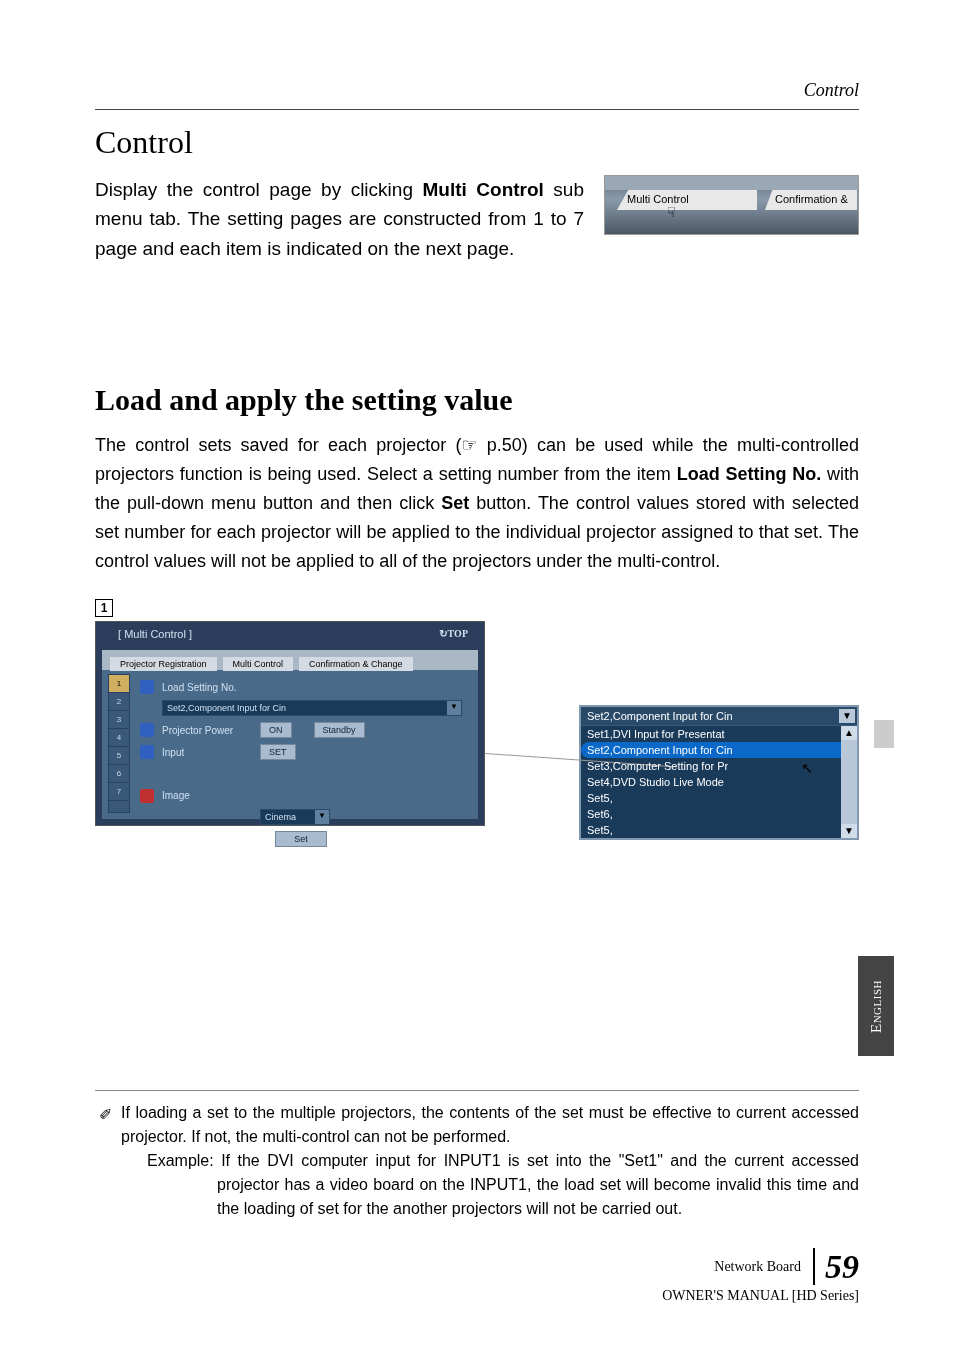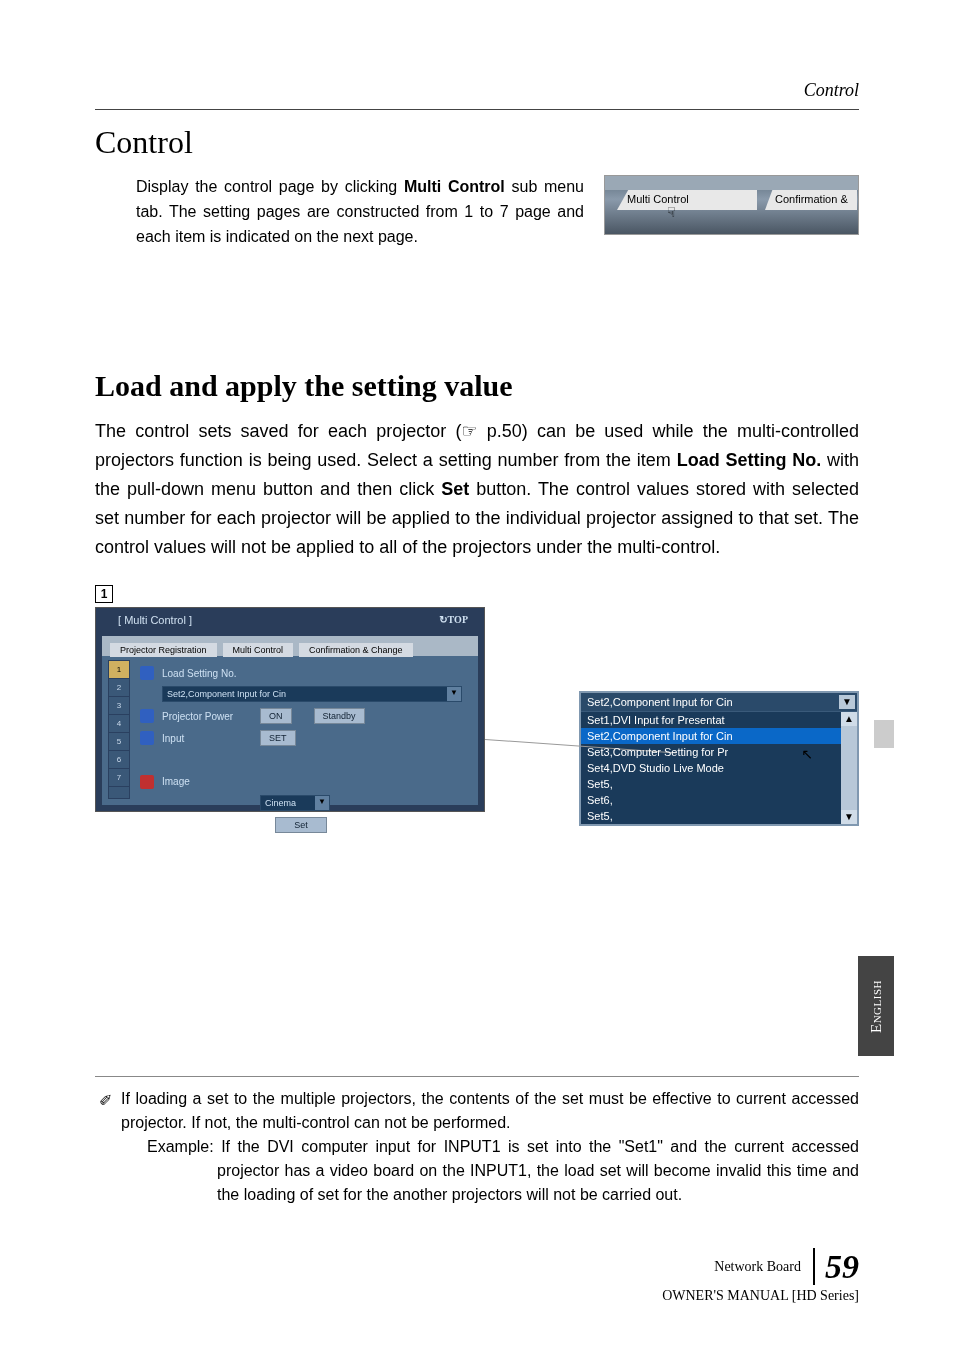--- a/index.html
+++ b/index.html
@@ -2,21 +2,21 @@
 <html><head>
 <meta charset="utf-8">
 <style>
   * { box-sizing: border-box; margin: 0; padding: 0; }
   body { font-family: Georgia, 'Times New Roman', serif; background: #fff; width: 954px; height: 1352px; position: relative; color: #000; }
   .page { padding: 80px 95px 60px 95px; position: relative; height: 100%; }
   .header-right { text-align: right; font-style: italic; font-size: 18px; margin-bottom: 8px; }
   .hr-top { border: none; border-top: 1px solid #444; margin-bottom: 14px; }
   .h1 { font-size: 32px; font-weight: normal; font-family: Georgia, serif; margin-bottom: 14px; }
   .intro-row { display: flex; gap: 20px; align-items: flex-start; margin-bottom: 120px; }
-  .intro-text { flex: 1; font-family: Arial, Helvetica, sans-serif; font-size: 16px; line-height: 1.55; text-align: justify; margin-left: 41px; }
+  .intro-text { flex: 1; font-family: Arial, Helvetica, sans-serif; font-size: 19px; line-height: 1.55; text-align: justify; }
   .intro-text .bold { font-weight: 600; }
   .tab-image { width: 255px; height: 60px; background: linear-gradient(#5a6b7a, #8a9aab 40%, #4a5663); position: relative; border: 1px solid #999; }
   .tab-image::before { content: ""; position: absolute; top: 0; left: 0; right: 0; height: 14px; background: #9aa8b5; }
   .tab1, .tab2 { position: absolute; top: 14px; background: #e8e8e8; font-family: Arial, sans-serif; font-size: 11px; padding: 3px 6px 3px 10px; height: 20px; }
   .tab1 { left: 12px; width: 140px; clip-path: polygon(8% 0, 100% 0, 100% 100%, 0 100%); }
   .tab2 { left: 160px; width: 92px; clip-path: polygon(8% 0, 100% 0, 100% 100%, 0 100%); }
   .cursor-icon { position: absolute; top: 28px; left: 62px; font-size: 14px; }
   .h2 { font-size: 30px; font-weight: bold; font-family: Georgia, serif; margin-bottom: 14px; }
   .body-text { font-family: Arial, Helvetica, sans-serif; font-size: 18px; line-height: 1.6; text-align: justify; margin-bottom: 30px; }
   .body-text .bold { font-weight: 600; }
@@ -38,21 +38,21 @@
   .field-icon.red { background: #c03030; }
   .field-label { color: #cde0f2; font-size: 10px; width: 90px; }
   .field-val { background: #1a3a5a; color: #cde0f2; font-size: 9px; padding: 2px 4px; flex: 1; border: 1px solid #2a4a6a; position: relative; }
   .field-val .dd { position: absolute; right: 0; top: 0; bottom: 0; width: 14px; background: #6080a0; text-align: center; color: #000; font-size: 8px; line-height: 12px; }
   .btn-row { display: flex; gap: 22px; text-align: center; }
   .btn { background: #a8bbd0; color: #123; font-size: 9px; padding: 2px 8px; border: 1px solid #789; }
   .shot-right { width: 280px; margin-top: 100px; background: #1a3a5a; border: 2px solid #8098b0; font-family: Arial, sans-serif; font-size: 11px; }
   .dd-top { background: #2a4a6a; color: #fff; padding: 3px 6px; border-bottom: 1px solid #3a5a7a; position: relative; }
   .dd-top .arrow { position: absolute; right: 2px; top: 2px; width: 16px; height: 14px; background: #b8c8d8; color: #000; text-align: center; font-size: 10px; line-height: 14px; }
   .dd-list { position: relative; }
-  .dd-item { color: #fff; padding: 2px 6px; font-size: 11px; }
+  .dd-item { color: #fff; padding: 2px 6px; font-size: 11px; border-radius: 8px; }
   .dd-item.sel { background: #0a68c8; }
   .dd-scroll { position: absolute; right: 0; top: 0; bottom: 0; width: 16px; background: #b8c8d8; }
   .dd-scroll .arrow { width: 16px; height: 14px; background: #d0dce8; text-align: center; font-size: 10px; line-height: 14px; color: #000; }
   .dd-cursor { position: absolute; right: 44px; top: 34px; font-size: 14px; color: #000; }
   .connector { position: absolute; top: 148px; left: 390px; width: 192px; height: 1px; background: #999; transform: rotate(4deg); transform-origin: left; }
   .english-tab { position: absolute; right: 60px; top: 956px; width: 36px; height: 100px; background: #444; color: #fff; font-family: Georgia, serif; font-size: 15px; display: flex; align-items: center; justify-content: center; font-variant: small-caps; letter-spacing: 0.5px; }
   .english-tab span { transform: rotate(-90deg); white-space: nowrap; }
   .hr-bottom { border: none; border-top: 1px solid #888; margin: 30px 0 10px 0; }
   .note { font-family: Arial, Helvetica, sans-serif; font-size: 16px; line-height: 1.5; padding-left: 26px; position: relative; text-align: justify; }
   .note-icon { position: absolute; left: 4px; top: 2px; font-size: 16px; }

